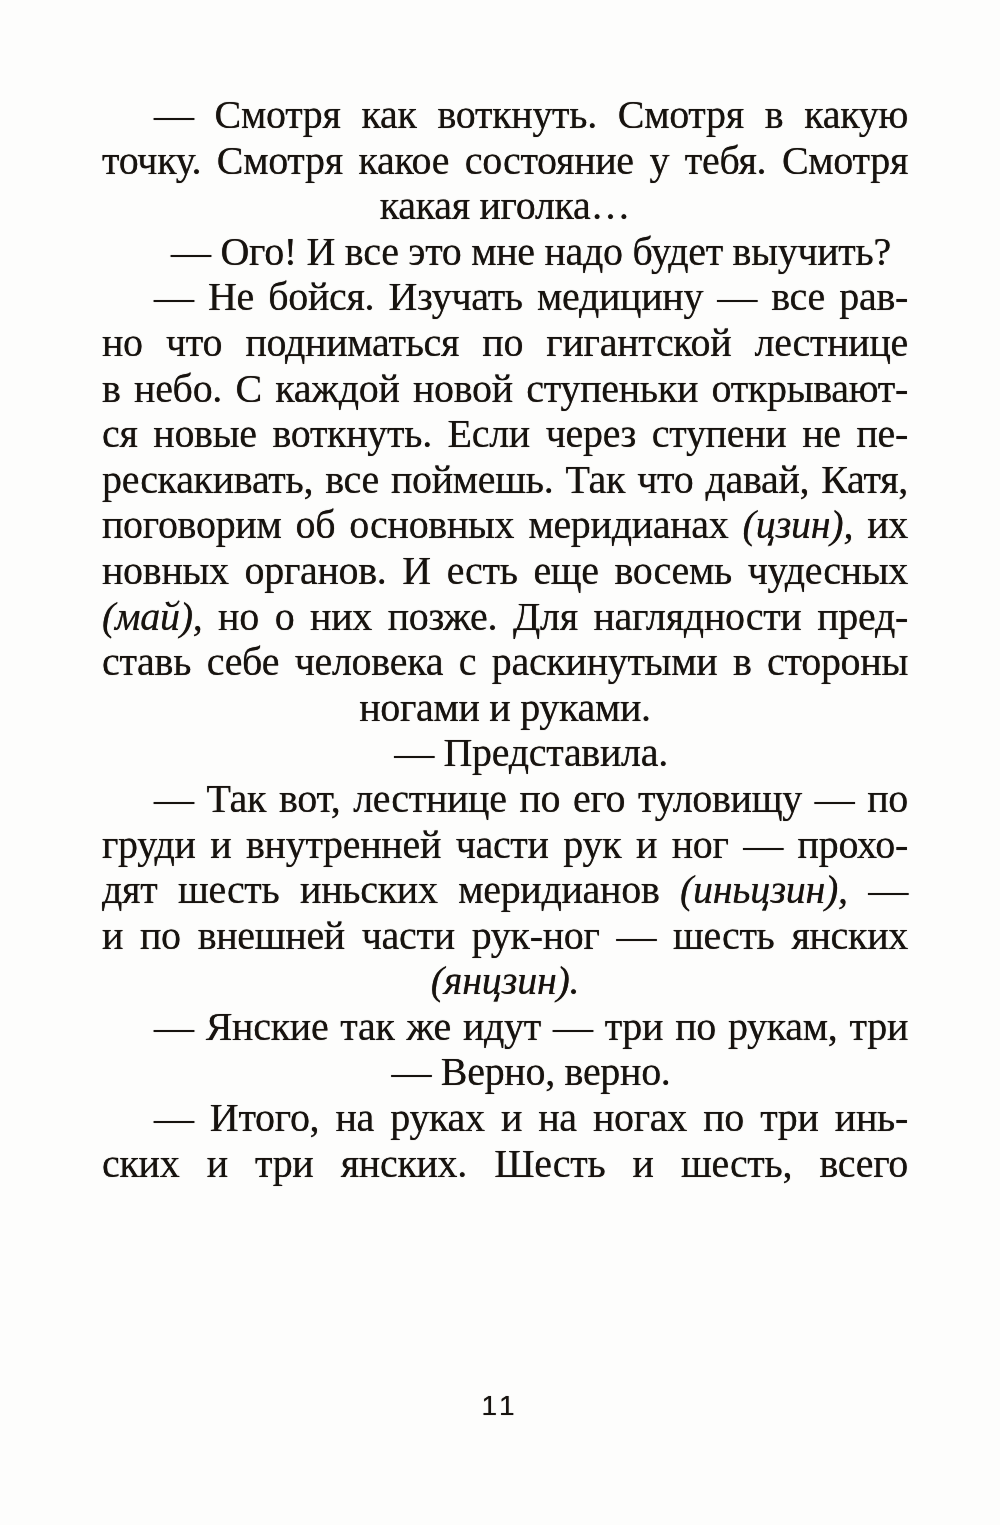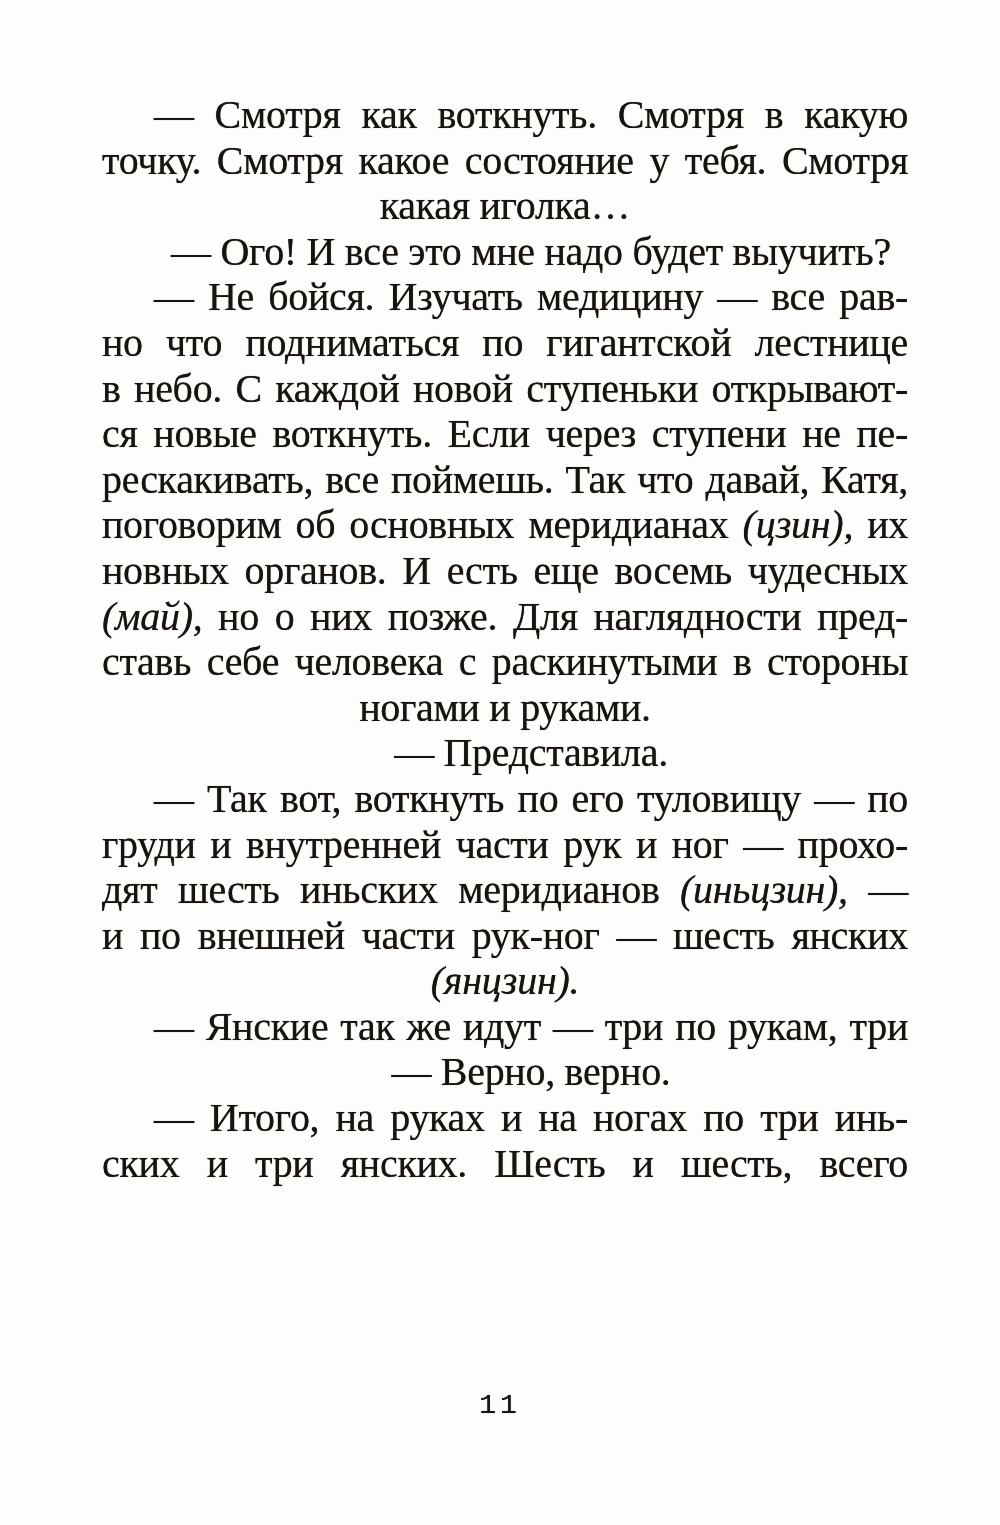--- a/index.html
+++ b/index.html
@@ -32,21 +32,21 @@
     text-align-last: justify;
   }
   .line.ind { text-indent: 52px; }
   .line em { font-style: italic; }
   .page-number {
     position: absolute;
     left: 0;
     top: 1390px;
     width: 1000px;
     text-align: center;
-    font-family: Liberation Mono, monospace;
+    font-family: Liberation Sans, sans-serif;
     font-size: 28px;
     letter-spacing: 4px;
     color: #17130f;
     text-shadow: 0 0 0.7px rgba(25, 18, 10, 0.85);
   }
 </style>
 </head>
 <body style="background: rgb(253, 253, 252);">
 
 <main>
@@ -59,21 +59,21 @@
       <div class="line j"><span>но что подниматься по гигантской лестнице</span></div>
       <div class="line j"><span>в небо. С каждой новой ступеньки открывают-</span></div>
       <div class="line j"><span>ся новые воткнуть. Если через ступени не пе-</span></div>
       <div class="line j"><span>рескакивать, все поймешь. Так что давай, Катя,</span></div>
       <div class="line j"><span>поговорим об основных меридианах </span><em>(цзин),</em><span> их</span></div>
       <div class="line j"><span>новных органов. И есть еще восемь чудесных</span></div>
       <div class="line j"><em>(май),</em><span> но о них позже. Для наглядности пред-</span></div>
       <div class="line j"><span>ставь себе человека с раскинутыми в стороны</span></div>
       <div class="line"><span>ногами и руками.</span></div>
       <div class="line ind"><span>— Представила.</span></div>
-      <div class="line j ind"><span>— Так вот, воткнуть по его туловищу — по</span></div>
+      <div class="line j ind"><span>— Так вот, лестнице по его туловищу — по</span></div>
       <div class="line j"><span>груди и внутренней части рук и ног — прохо-</span></div>
       <div class="line j"><span>дят шесть иньских меридианов </span><em>(иньцзин),</em><span> —</span></div>
       <div class="line j"><span>и по внешней части рук-ног — шесть янских</span></div>
       <div class="line"><em>(янцзин).</em></div>
       <div class="line j ind"><span>— Янские так же идут — три по рукам, три</span></div>
       <div class="line ind"><span>— Верно, верно.</span></div>
       <div class="line j ind"><span>— Итого, на руках и на ногах по три инь-</span></div>
       <div class="line j"><span>ских и три янских. Шесть и шесть, всего</span></div>
     </div>
   <div class="page-number">11</div>

